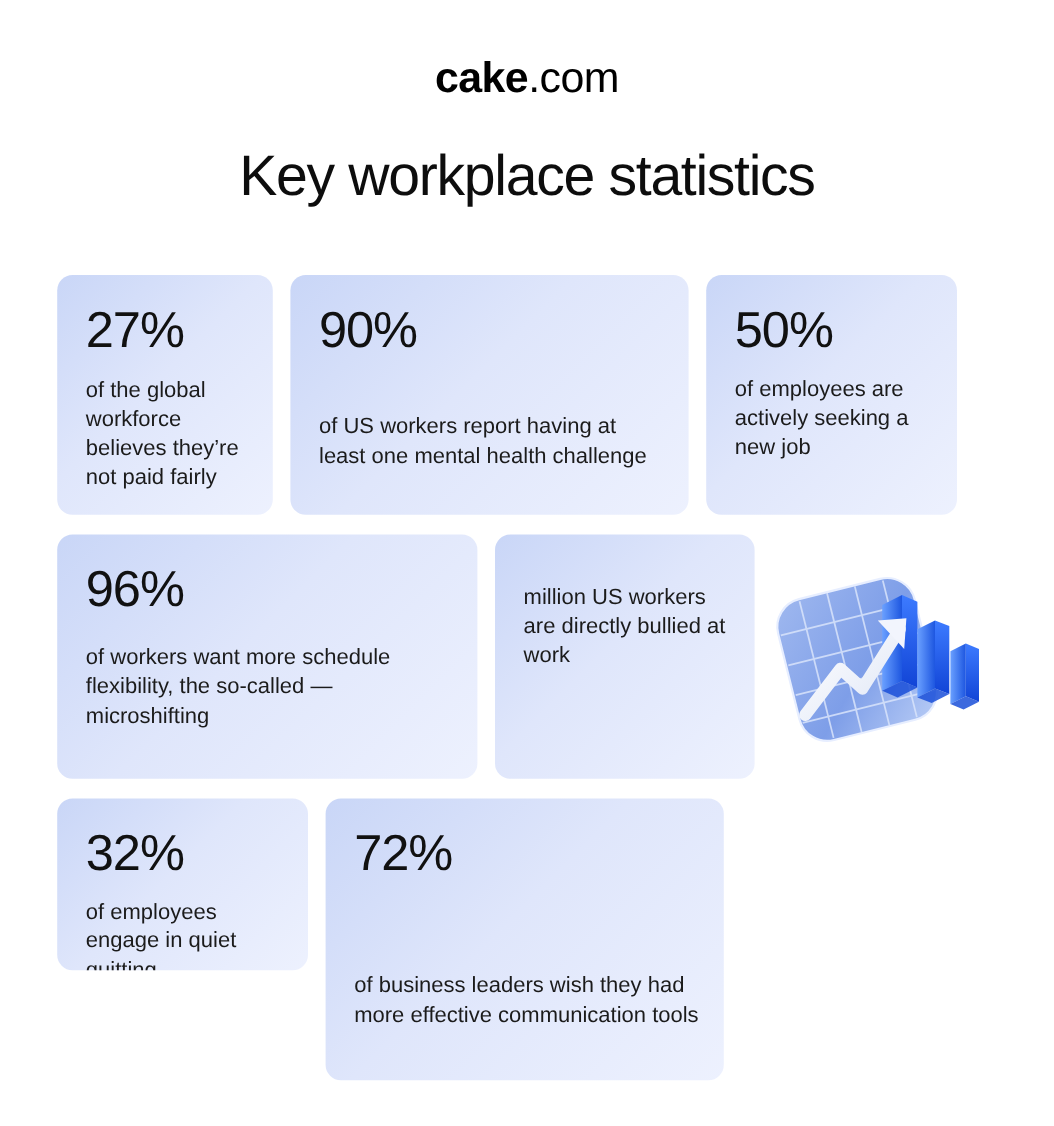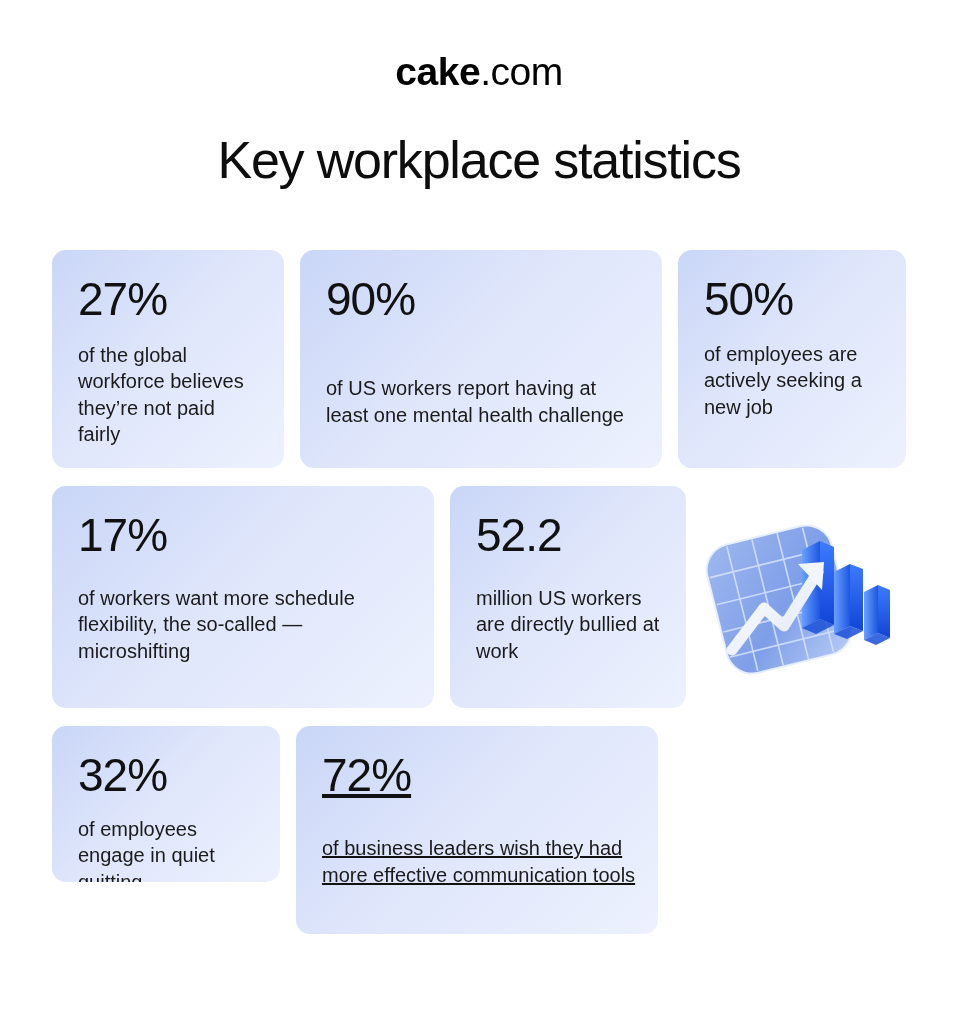--- a/index.html
+++ b/index.html
@@ -81,42 +81,42 @@
     margin: 0 0 auto 0;
   }
   .card .stat-desc {
     font-size: 20px;
     line-height: 1.32;
     color: #1b1b1b;
     margin-top: 18px;
   }
 
   
-  .r1 .c1 { width: 232px; height: 218px; }
+  .r1 .c1 { width: 196px; height: 218px; }
   .r1 .c2 { width: 362px; height: 218px; }
   .r1 .c3 { width: 228px; height: 218px; }
   .r1 .c1 .stat-desc { margin-top: 20px; }
   .r1 .c2 .stat-desc { margin-bottom: 18px; }
   .r1 .c3 .stat-desc { margin-bottom: 26px; }
 
   
   .r2 .c1 { width: 382px; height: 222px; }
   .r2 .c2 { width: 236px; height: 222px; }
   .r2 .c1 .stat-desc { margin-bottom: 22px; }
   .r2 .c2 .stat-desc { margin-bottom: 22px; }
   .r2 .illus {
     width: 200px;
     height: 222px;
     position: relative;
   }
 
   
   .r3 .c1 { width: 232px; height: 214px; }
   .r3 .c2 { width: 228px; height: 156px; }
-  .r3 .c3 { width: 362px; height: 208px; text-decoration: underline; }
+  .r3 .c3 { width: 362px; height: 256px; }
   .r3 .stat-desc { margin-bottom: 24px; }
 
   
   .illus-wrap {
     position: absolute;
     right: -4px;
     top: 14px;
     width: 208px;
     height: 190px;
   }
@@ -144,25 +144,24 @@
         <div class="stat-desc">of US workers report having at least one mental health challenge</div>
       </div>
       <div class="card c3">
         <div class="stat-value">50%</div>
         <div class="stat-desc">of employees are actively seeking a new job</div>
       </div>
     </div>
 
     <div class="row r2">
       <div class="card c1">
-        <div class="stat-value">17%</div>
+        <div class="stat-value">96%</div>
         <div class="stat-desc">of workers want more schedule flexibility, the so-called — microshifting</div>
       </div>
       <div class="card c2">
-        <div class="stat-value">52.2</div>
         <div class="stat-desc">million US workers are directly bullied at work</div>
       </div>
       <div class="illus">
         <div class="illus-wrap">
           <svg width="208" height="190" viewBox="0 0 208 190" xmlns="http://www.w3.org/2000/svg">
             <defs>
               <linearGradient id="gp" x1="0" y1="0" x2="1" y2="1">
                 <stop offset="0%" stop-color="#9fb8ef"></stop>
                 <stop offset="55%" stop-color="#7e9ee8"></stop>
                 <stop offset="100%" stop-color="#b9cdf6"></stop>

